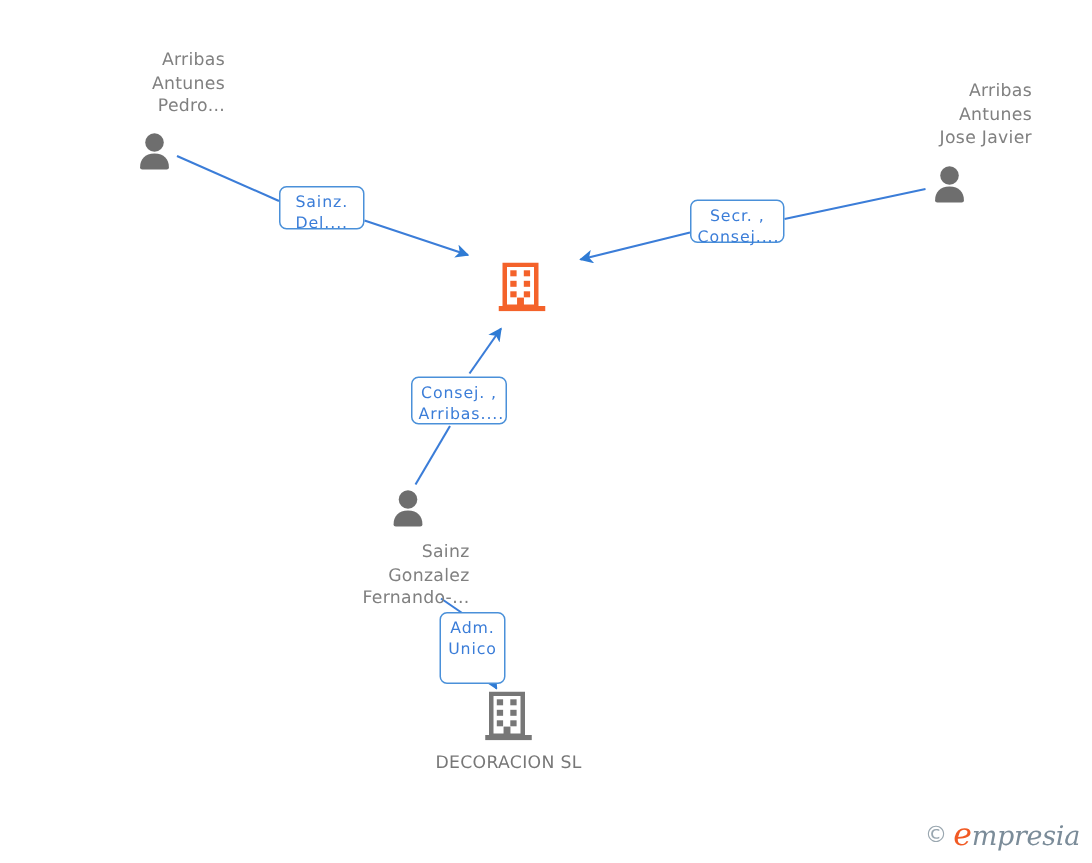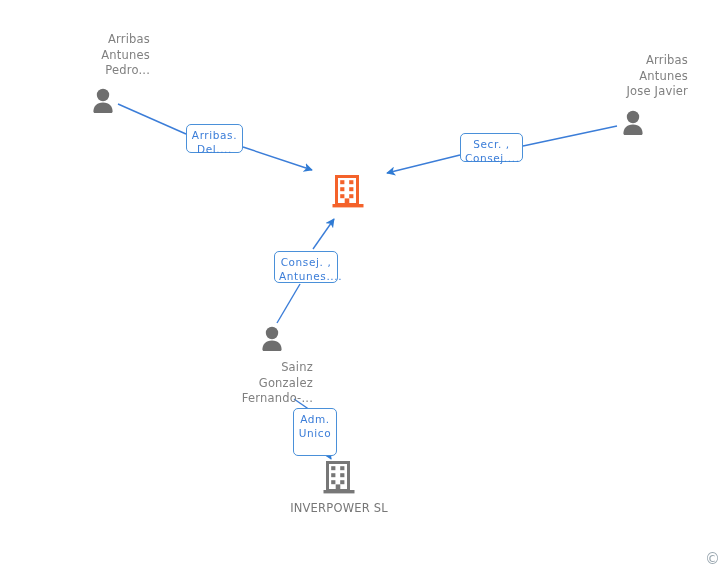--- a/index.html
+++ b/index.html
@@ -191,31 +191,32 @@
       <rect x="0.5" y="29" width="31" height="3.4" fill="#777777"></rect>
       <rect x="8.2" y="5.2" width="4.2" height="4" fill="#777777"></rect>
       <rect x="17.2" y="5.2" width="4.2" height="4" fill="#777777"></rect>
       <rect x="8.2" y="12.2" width="4.2" height="4" fill="#777777"></rect>
       <rect x="17.2" y="12.2" width="4.2" height="4" fill="#777777"></rect>
       <rect x="8.2" y="19.2" width="4.2" height="4" fill="#777777"></rect>
       <rect x="17.2" y="19.2" width="4.2" height="4" fill="#777777"></rect>
       <rect x="12.7" y="23.4" width="4.6" height="6" fill="#777777"></rect>
     </svg>
   </div>
-  <div class="company-sub" style="left:279px; top:501px; width:120px;">INVERPOWER SL</div>
-
-  <div class="rel-box" style="left:186px; top:124px; width:57px; height:29px;">Arribas.
+  <div class="company-sub" style="left:279px; top:501px; width:120px;">DECORACION SL</div>
+
+  <div class="rel-box" style="left:186px; top:124px; width:57px; height:29px;">Sainz.
 Del....</div>
 
   <div class="rel-box" style="left:460px; top:133px; width:63px; height:29px;">Secr. ,
 Consej....</div>
 
   <div class="rel-box" style="left:274px; top:251px; width:64px; height:32px;">Consej. ,
-Antunes....</div>
+Arribas....</div>
 
   <div class="rel-box" style="left:293px; top:408px; width:44px; height:48px;">Adm.
 Unico</div>
 
   <div id="watermark">
     <span class="copy">©</span>
+    <span class="brand"><span class="lead">e</span><span>mpresia</span></span>
   </div>
 
 </div>
 
 </body></html>

